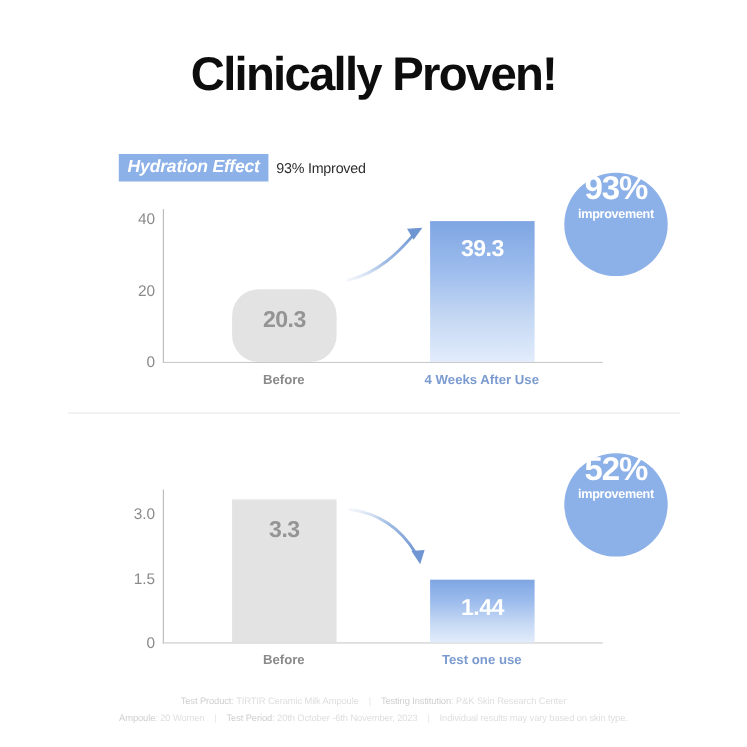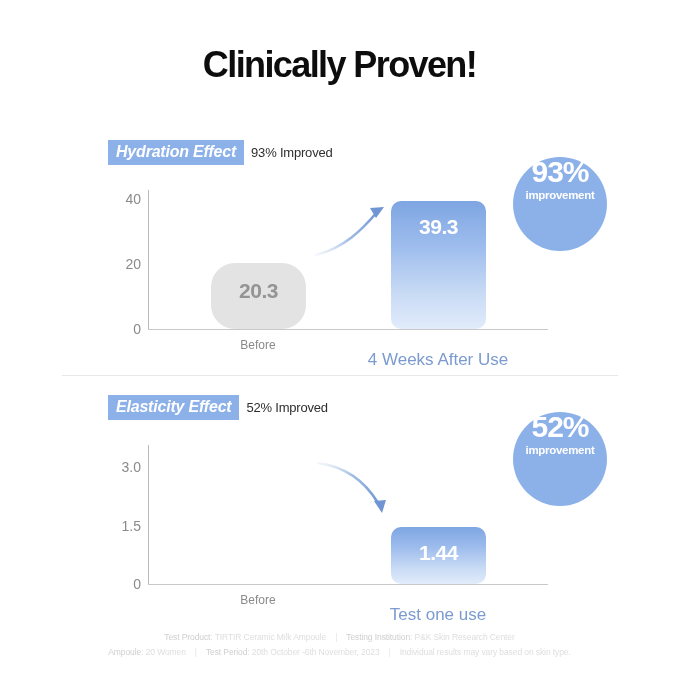--- a/index.html
+++ b/index.html
@@ -8,21 +8,21 @@
     background:#ffffff;
     font-family:"Liberation Sans", sans-serif;
     overflow:hidden;
   }
   .page { position:relative; width:679px; height:679px; }
 
   
   .headline {
     position:absolute; left:0; top:46px; width:679px;
     text-align:center;
-    font-size:36px; font-weight:bold; letter-spacing:-1.6px;
+    font-size:43px; font-weight:bold; letter-spacing:-1.6px;
     color:#0d0d0d; line-height:1.05;
   }
 
   
   .section { position:absolute; left:0; width:679px; }
   #section-hydration { top:140px; height:225px; }
   #section-elasticity { top:395px; height:225px; }
 
   .sec-head { position:absolute; left:108px; top:0; display:flex; align-items:center; }
   .sec-tag {
@@ -54,35 +54,36 @@
   .axis-x { position:absolute; left:0; bottom:0; width:400px; height:1px; background:#c9c9c9; }
 
   .ytick {
     position:absolute; right:100%; margin-right:7px;
     transform:translateY(-50%);
     font-size:14px; color:#8a8a8a; white-space:nowrap;
   }
 
   .bar { position:absolute; bottom:1px; }
   .bar-gray { background:#e3e3e3; }
-  .bar-blue { background:linear-gradient(to bottom,#7ea6e2 0%,#9dbced 35%,#c6d9f4 70%,#e2ecfb 100%);border-radius:10px; }
+  .bar-blue { background:linear-gradient(to bottom,#7ea6e2 0%,#9dbced 35%,#c6d9f4 70%,#e2ecfb 100%); }
   .bar-val {
     position:absolute; left:0; width:100%; text-align:center;
     font-size:21px; font-weight:bold; letter-spacing:-0.5px;
   }
   .bar-gray .bar-val { color:#949494; top:16px; }
   .bar-blue .bar-val { color:#ffffff; top:14px; }
 
   .xlabel {
     position:absolute; top:148px;
     text-align:center; font-size:12px; white-space:nowrap;
     transform:translateX(-50%);
+    font-weight:bold;
   }
   .xlabel-gray { color:#8a8a8a; }
-  .xlabel-blue { color:#7b9bd0; font-size:17px;margin-top:12px; }
+  .xlabel-blue { color:#7b9bd0; font-size:12px; }
 
   .arrow { position:absolute; left:0; top:0; width:400px; height:148px; pointer-events:none; }
 
   
   .divider {
     position:absolute; left:62px; top:375px; width:556px; height:1px;
     background:#e8e8e8;
   }
 
   
@@ -146,40 +147,39 @@
         <div class="xlabel xlabel-gray" style="left:110px;">Before</div>
         <div class="xlabel xlabel-blue" style="left:290px;">4 Weeks After Use</div>
       </div>
     </div>
   </div>
 
   <div class="divider"></div>
 
   <div class="section" id="section-elasticity">
 
-    <div class="sec-head">
-      <span class="sec-tag">Elasticity Effect</span>
-      <span class="sec-sub">52% Improved</span>
-    </div>
 
     <div class="badge">
       <span class="badge-pct">52%</span>
       <span class="badge-word">improvement</span>
     </div>
 
     <div class="chart">
       <div class="plot">
 
         <div class="axis-y"></div>
         <div class="axis-x"></div>
 
         <div class="ytick" style="top:139px;">0</div>
         <div class="ytick" style="top:81px;">1.5</div>
         <div class="ytick" style="top:22px;">3.0</div>
 
+        <div class="bar bar-gray" style="left:63px; width:95px; height:130px;">
+          <span class="bar-val">3.3</span>
+        </div>
 
         <div class="bar bar-blue" style="left:243px; width:95px; height:57px;">
           <span class="bar-val">1.44</span>
         </div>
 
         <svg class="arrow" viewBox="0 0 400 148">
           <defs>
             <linearGradient id="arrDn" x1="0" y1="0" x2="1" y2="1">
               <stop offset="0%" stop-color="#b8cdea" stop-opacity="0.15"></stop>
               <stop offset="45%" stop-color="#8fb0df" stop-opacity="0.85"></stop>

